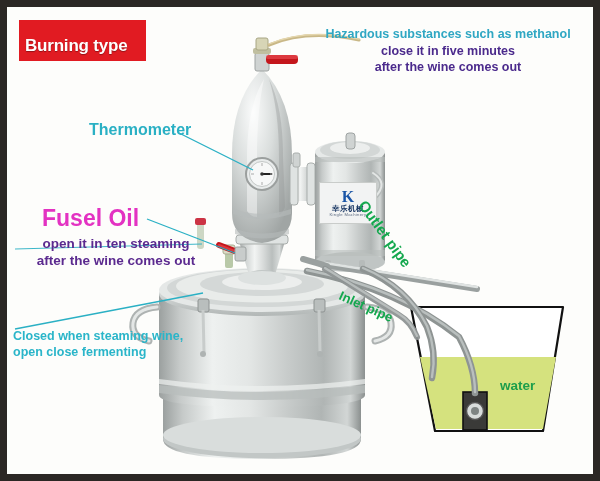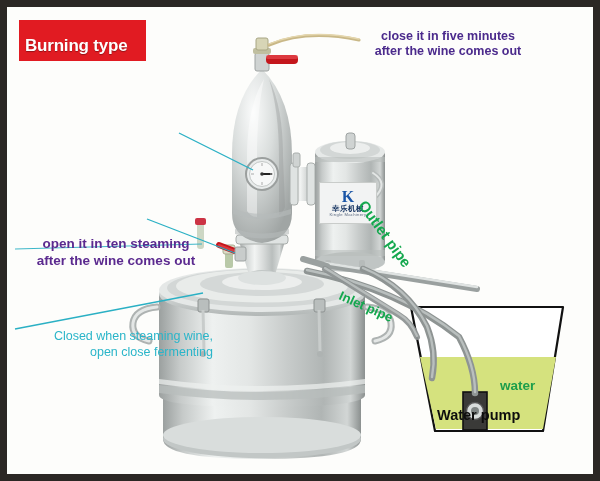--- a/index.html
+++ b/index.html
@@ -73,22 +73,22 @@
   }
   #txt-fuseloil {
     left:35px; top:197px;
     font-size:23px; font-weight:700; color:#e332c2;
   }
   #txt-fuselsub {
     left:14px; top:228px; width:190px; text-align:center;
     font-size:13.5px; font-weight:700; color:#5b2a8f; line-height:1.28;
   }
   #txt-closed {
-    left:6px; top:321px; width:200px; text-align:right;
-    font-size:12.5px; font-weight:400; color:#2ab5c9; line-height:1.3;
+    left:6px; top:321px; width:200px; text-align:left;
+    font-size:12.5px; font-weight:700; color:#2ab5c9; line-height:1.3;
   }
   #txt-wineoutlet {
     left:487px; top:262px;
     font-size:14.5px; font-weight:700; color:#2cc6cf;
   }
   #txt-outletpipe {
     left:362px; top:190px;
     font-size:15px; font-weight:700; color:#14a84e;
     transform:rotate(54deg); transform-origin:left top;
     white-space:nowrap;
@@ -317,38 +317,40 @@
       <line x1="172" y1="126" x2="246" y2="163" stroke="#2ab0c4" stroke-width="1.3"></line>
 
       <line x1="140" y1="212" x2="228" y2="246" stroke="#2ab0c4" stroke-width="1.3"></line>
       <line x1="8" y1="242" x2="195" y2="237" stroke="#2ab0c4" stroke-width="1.1" opacity=".9"></line>
 
       <line x1="8" y1="322" x2="196" y2="286" stroke="#2ab0c4" stroke-width="1.3"></line>
 
     </svg>
 
     <div class="callout" id="txt-topright">
+      <span class="l2">Hazardous substances such as methanol</span>
       <span class="l3">close it in five minutes</span>
       <span class="l4">after the wine comes out</span>
     </div>
 
-
+    <div class="callout" id="txt-thermometer">Thermometer</div>
+
+    <div class="callout" id="txt-fuseloil">Fusel Oil</div>
 
     <div class="callout" id="txt-fuselsub">
       <div>open it in ten steaming</div>
       <div>after the wine comes out</div>
     </div>
 
     <div class="callout" id="txt-closed">
       <div>Closed when steaming wine,</div>
       <div>open close fermenting</div>
     </div>
 
     <div class="callout" id="txt-outletpipe">Outlet pipe</div>
     <div class="callout" id="txt-inletpipe">Inlet pipe</div>
     <div class="callout" id="txt-water">water</div>
-    <div class="callout" id="txt-waterpump">Water pump</div>
 
     <div id="dh-band"></div>
     <div id="burning">Burning type</div>
 
   </div>
 </div>
 
 </body></html>

